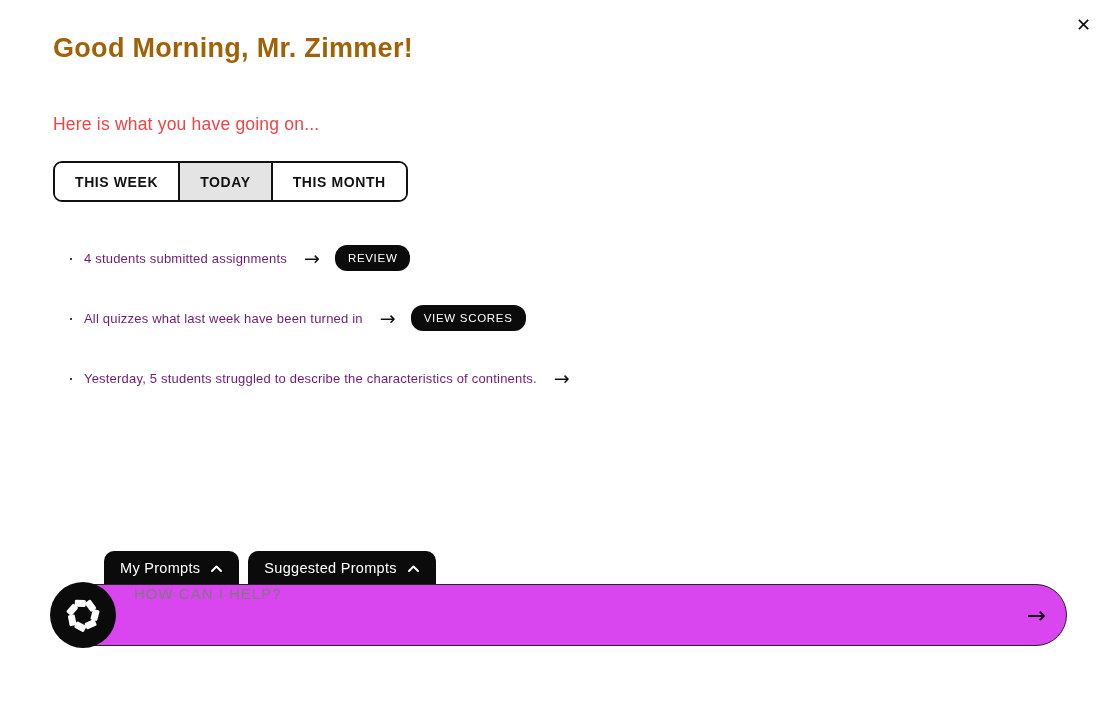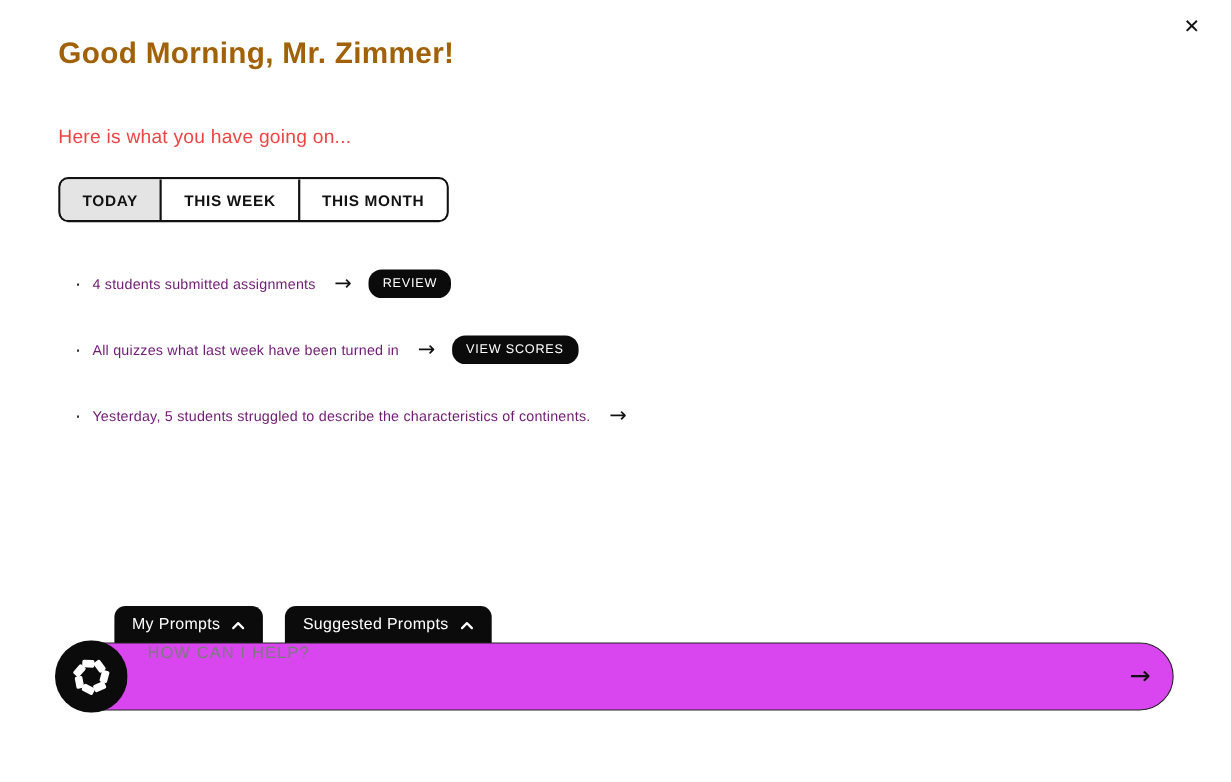--- a/index.html
+++ b/index.html
@@ -127,21 +127,21 @@
     white-space: nowrap;
     text-align: right;
   }
 
   
   .prompt-tabs {
     position: absolute;
     left: 104px;
     top: 551px;
     display: flex;
-    gap: 20px;
+    gap: 9px;
   }
   .prompt-tab {
     background: #0b0b0b;
     color: #fff;
     border: none;
     border-radius: 10px 10px 0 0;
     height: 34px;
     padding: 0 16px;
     display: flex;
     align-items: center;
@@ -206,22 +206,22 @@
 <body>
 
 <div class="screen">
 
   <button class="close-btn">✕</button>
 
   <h1 class="title">Good Morning, Mr. Zimmer!</h1>
   <p class="subtitle">Here is what you have going on...</p>
 
   <div class="segmented">
+    <button class="segment">THIS WEEK</button>
     <button class="segment selected">TODAY</button>
-    <button class="segment">THIS WEEK</button>
     <button class="segment">THIS MONTH</button>
   </div>
 
   <div class="events">
 
     <div class="event-row">
       <span class="bullet">·</span>
       <span class="event-text">4 students submitted assignments</span>
       <span class="event-arrow">→</span>
       <button class="event-action">REVIEW</button>

